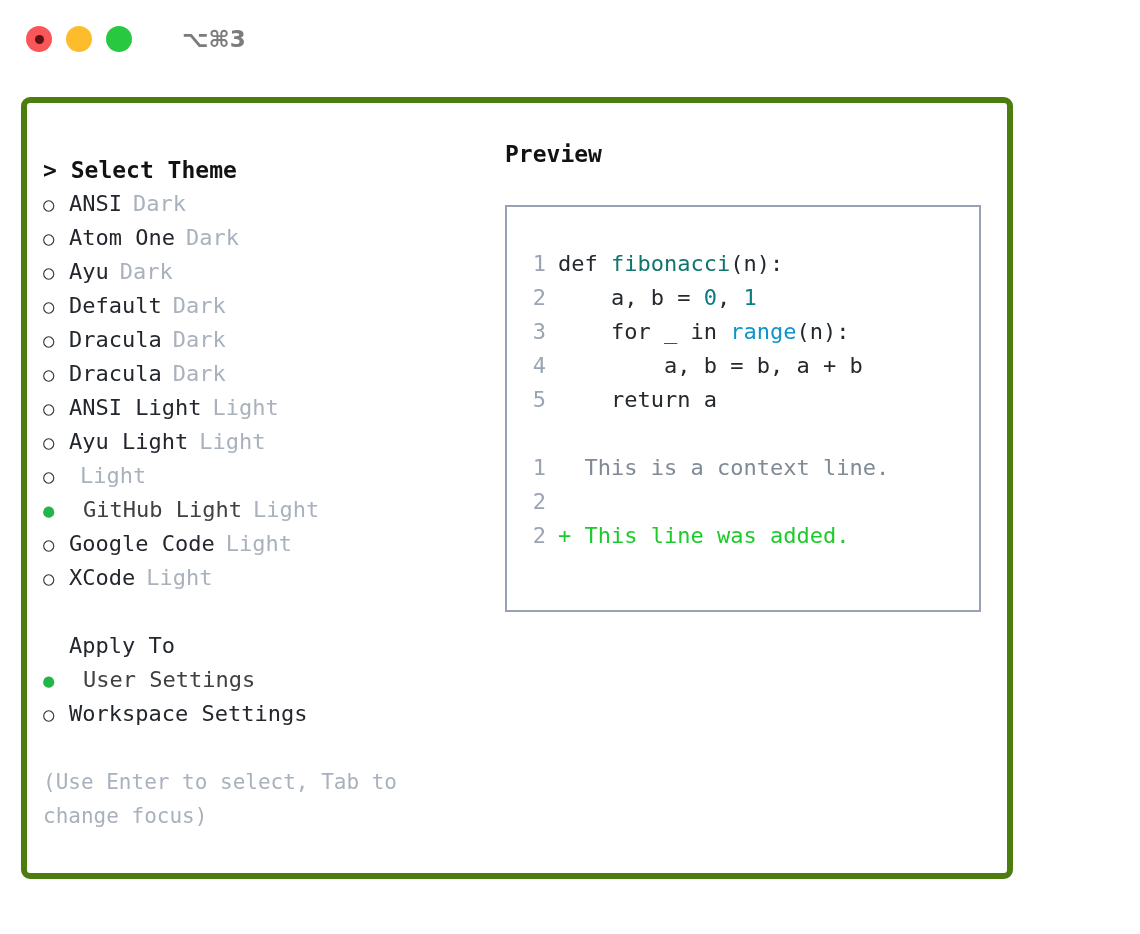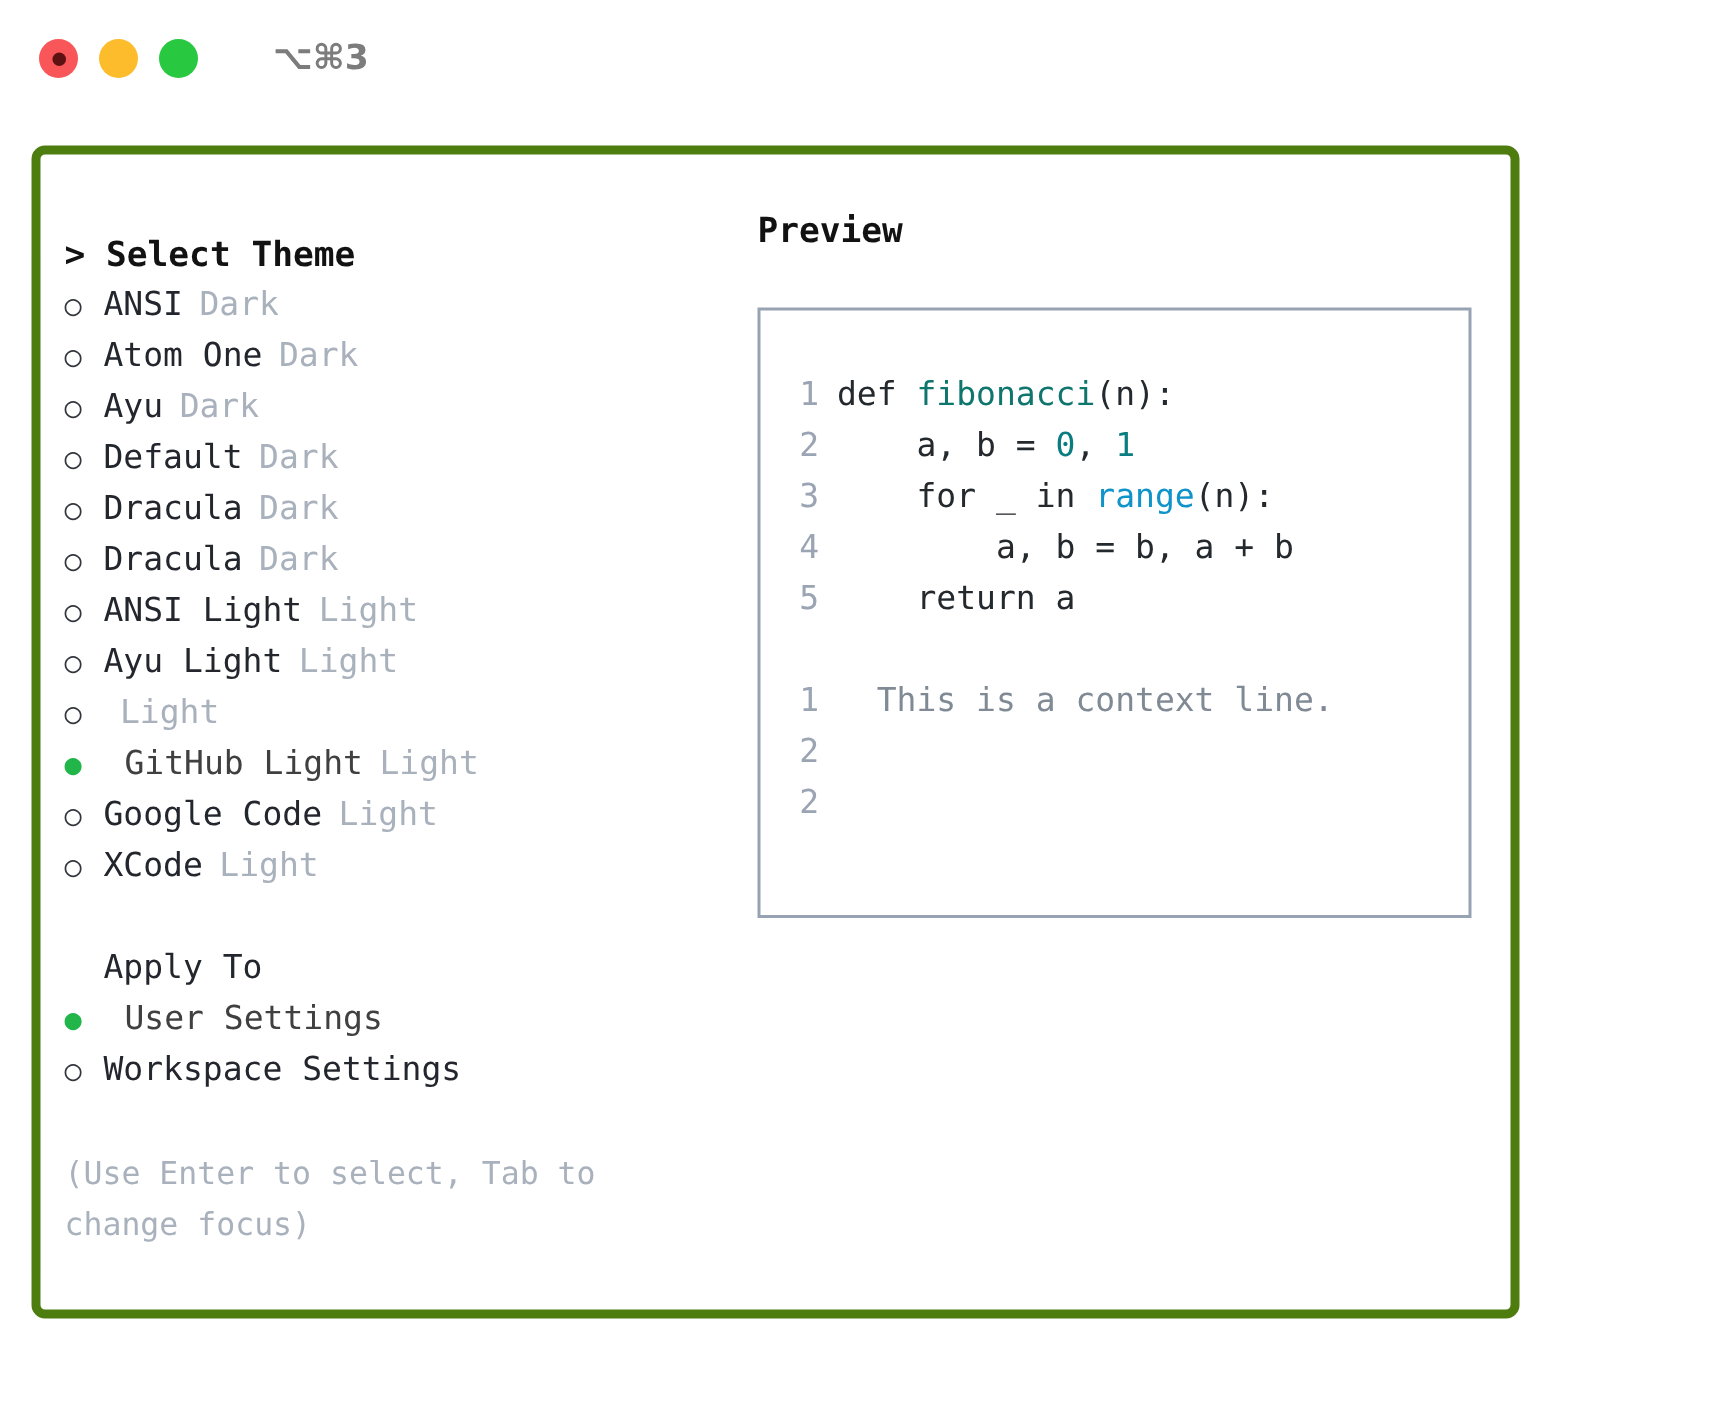--- a/index.html
+++ b/index.html
@@ -246,20 +246,20 @@
               <div class="code-line"><span class="lno">1</span><span><span class="code-txt">def </span><span class="tok-fn">fibonacci</span><span class="code-txt">(n):</span></span></div>
               <div class="code-line"><span class="lno">2</span><span><span class="code-txt">    a, b = </span><span class="tok-num">0</span><span class="code-txt">, </span><span class="tok-num">1</span></span></div>
               <div class="code-line"><span class="lno">3</span><span><span class="code-txt">    for _ in </span><span class="tok-call">range</span><span class="code-txt">(n):</span></span></div>
               <div class="code-line"><span class="lno">4</span><span><span class="code-txt">        a, b = b, a + b</span></span></div>
               <div class="code-line"><span class="lno">5</span><span><span class="code-txt">    return a</span></span></div>
             </div>
           <div class="spacer-line"></div>
           <div id="diff-block">
               <div class="code-line"><span class="lno">1</span><span class="diff-ctx">  This is a context line.</span></div>
               <div class="code-line"><span class="lno">2</span></div>
-              <div class="code-line"><span class="lno">2</span></div>
+              <div class="code-line"><span class="lno">2</span><span class="diff-add">+ This line was added.</span></div>
             </div>
         </div>
       </div>
 
     </div>
   </div>
 </div>
 
 </body></html>

